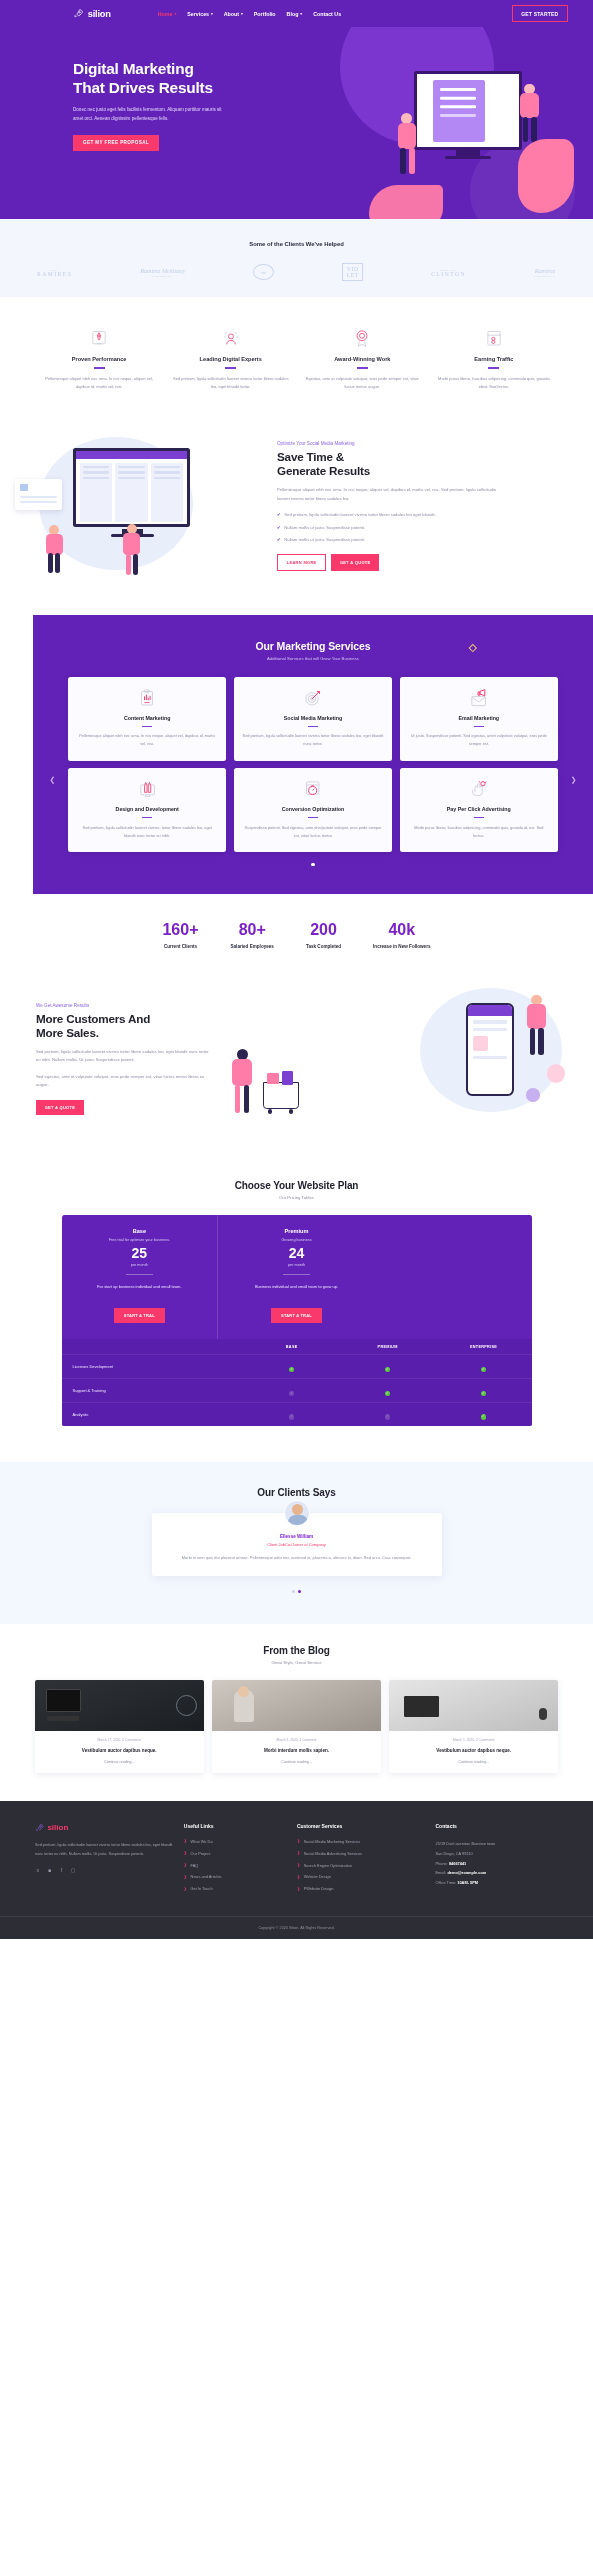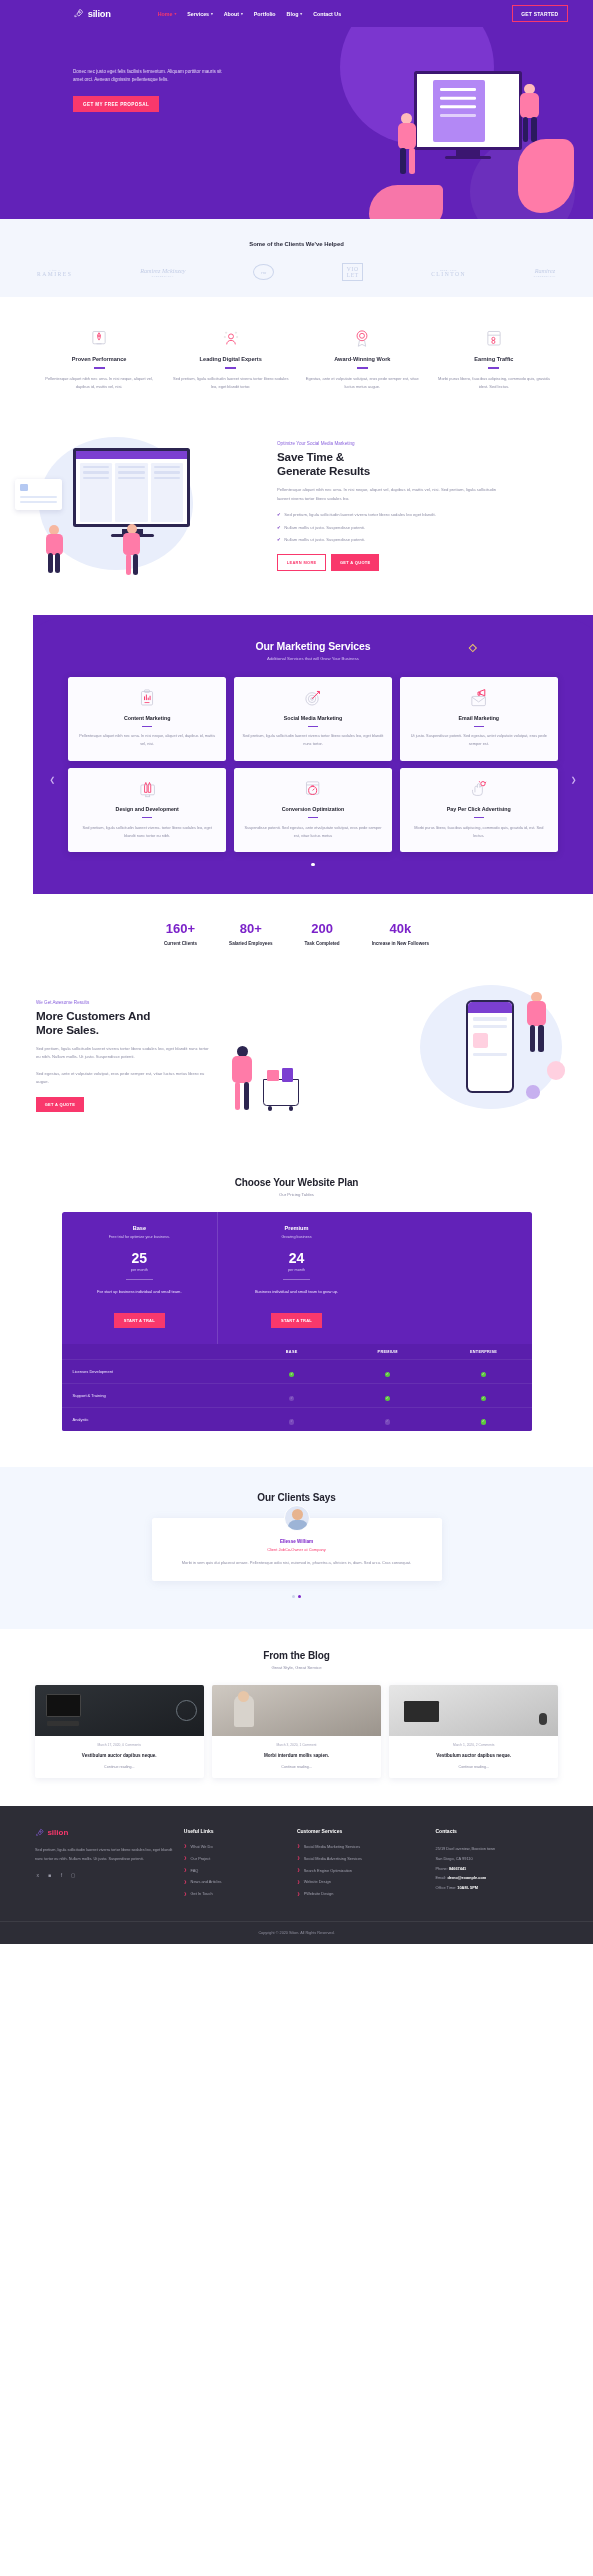--- a/index.html
+++ b/index.html
@@ -216,21 +216,21 @@
   .dot { width: 3.1px; height:3.1px; border-radius:50%; background: rgba(255,255,255,.35); cursor:pointer; }
   .dot.on { background: #fff; }
   .diamond {
     position:absolute; right: 117px; top: 30px; width: 5.6px; height: 5.6px;
     border: 0.6px solid #e9c46a; transform: rotate(45deg); z-index: 2;
   }
 
   
   .stats { padding: 27px 0 27px; display: flex; justify-content: center; gap: 32px; }
   .stat { text-align: center; }
-  .stat-num { font-size: 13px; font-weight: 700; color: #7b22c9; }
+  .stat-num { font-size: 16px; font-weight: 700; color: #7b22c9; }
   .stat-lab { font-size: 4.6px; font-weight: 700; color: #2b2b3c; margin-top: 5px; }
 
   
   .more { display:flex; align-items:center; padding: 6.2px 0 31px; }
   .more-copy { width: 210px; padding-left: 36px; }
   .more-art { flex:1; height: 154px; position: relative; }
   .more-blob{position:absolute;right:31px;top:6.2px;width:142px;height:124px;background:#eaeffc;border-radius:50%;}
   .phone{
     position:absolute;right:79px;top:21px;width:48px;height:93px;background:#fff;
     border:2.5px solid #2c2550;border-radius:6.2px;overflow:hidden;
@@ -259,21 +259,21 @@
   .pricing { padding: 12.4px 0 36px; position: relative; }
   .sec-head { text-align:center; margin-bottom: 15px; }
   .sec-h2 { font-size: 10px; font-weight: 700; color: #23232f; letter-spacing:-0.1px; }
   .sec-sub { font-size: 4.3px; color: #8d8da5; margin-top: 4.3px; }
   .price-box { width: 470px; margin: 0 auto; background: #6222b8; border-radius: 2.5px; overflow: hidden; }
   .price-cols { display: grid; grid-template-columns: repeat(3, 1fr); }
   .price-col { padding: 13.6px 11px 16px; text-align: center; border-right: 0.6px solid rgba(255,255,255,.14); }
   .price-col:last-child { border-right: none; }
   .pc-name { color:#fff; font-size: 5.6px; font-weight: 700; }
   .pc-desc { color:#d7c6f2; font-size: 3.8px; margin-top: 3.7px; }
-  .pc-amt { color:#fff; font-size: 14px; font-weight: 700; margin-top: 12px; line-height:1; }
+  .pc-amt { color:#fff; font-size: 14px; font-weight: 700; margin-top: 4px; line-height:1; }
   .pc-per { color:#d7c6f2; font-size: 3.8px; margin-top: 3.1px; }
   .pc-rule { width: 27px; height: 0.6px; background: rgba(255,255,255,.35); margin: 6.8px auto 8.7px; }
   .pc-note { color:#eee3ff; font-size: 4px; line-height: 1.9; min-height: 16px; }
   .pc-btn {
     display:inline-block; margin-top: 8.7px; background:#f9386c; color:#fff; border:none;
     font-size: 4px; font-weight:700; letter-spacing:0.2px; padding: 5px 10px; cursor:pointer;
   }
   .ptable { background: #5a1eac; }
   .ptable-head, .ptable-row { display: grid; grid-template-columns: 1.9fr 1fr 1fr 1fr; align-items:center; }
   .ptable-head { background:#5a1eac; padding: 5.6px 0; }
@@ -404,20 +404,24 @@
     </div>
     <div class="figB">
       <div class="head"></div>
         <div class="body"></div>
         <div class="leg"></div>
         <div class="leg2"></div>
     </div>
     <div class="pink-swoosh2"></div>
   </div>
   <div class="hero-inner">
+    <h1 class="hero-h1">
+      <span>Digital Marketing</span><br>
+      <span>That Drives Results</span>
+    </h1>
     <p class="hero-sub">Donec nec justo eget felis facilisis fermentum. Aliquam porttitor mauris sit amet orci. Aenean dignissim pellentesque felis.</p>
     <button class="btn-pink">GET MY FREE PROPOSAL</button>
   </div>
 </div>
 
 <div class="clients">
   <div class="clients-title">Some of the Clients We've Helped</div>
   <div class="logo-row">
     <div class="logo">
       <div class="logo-tiny">— the —</div>

